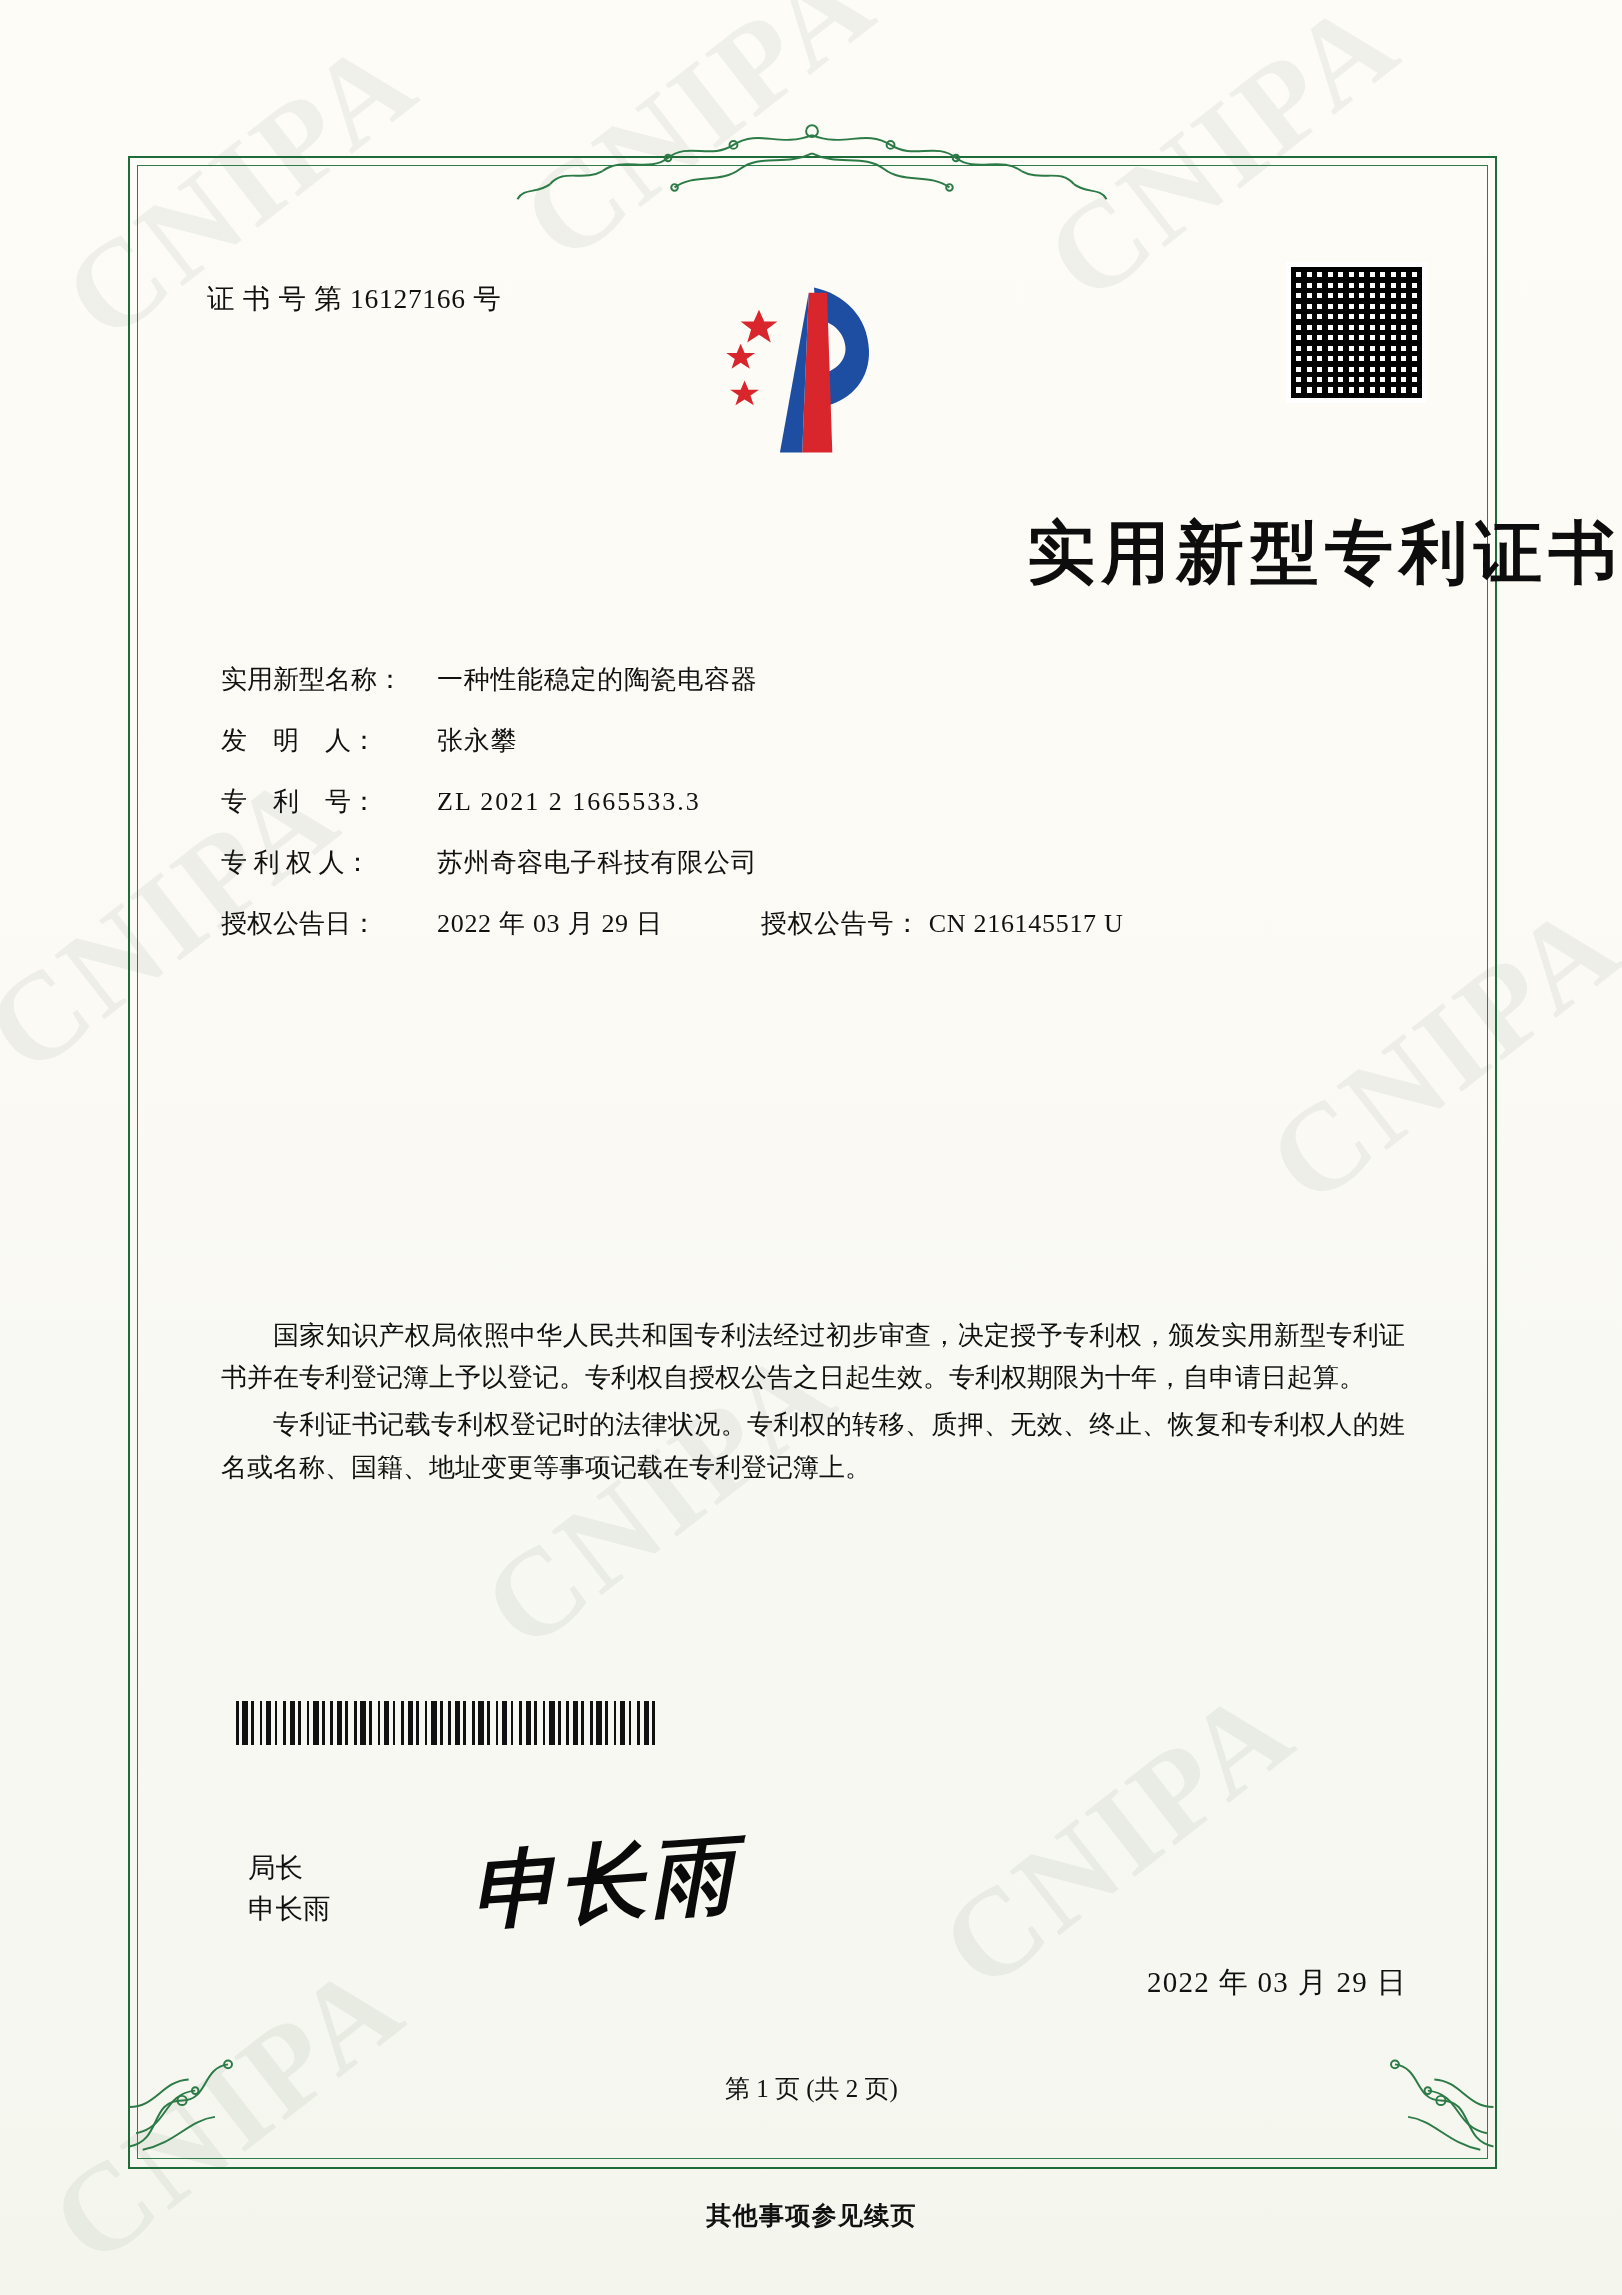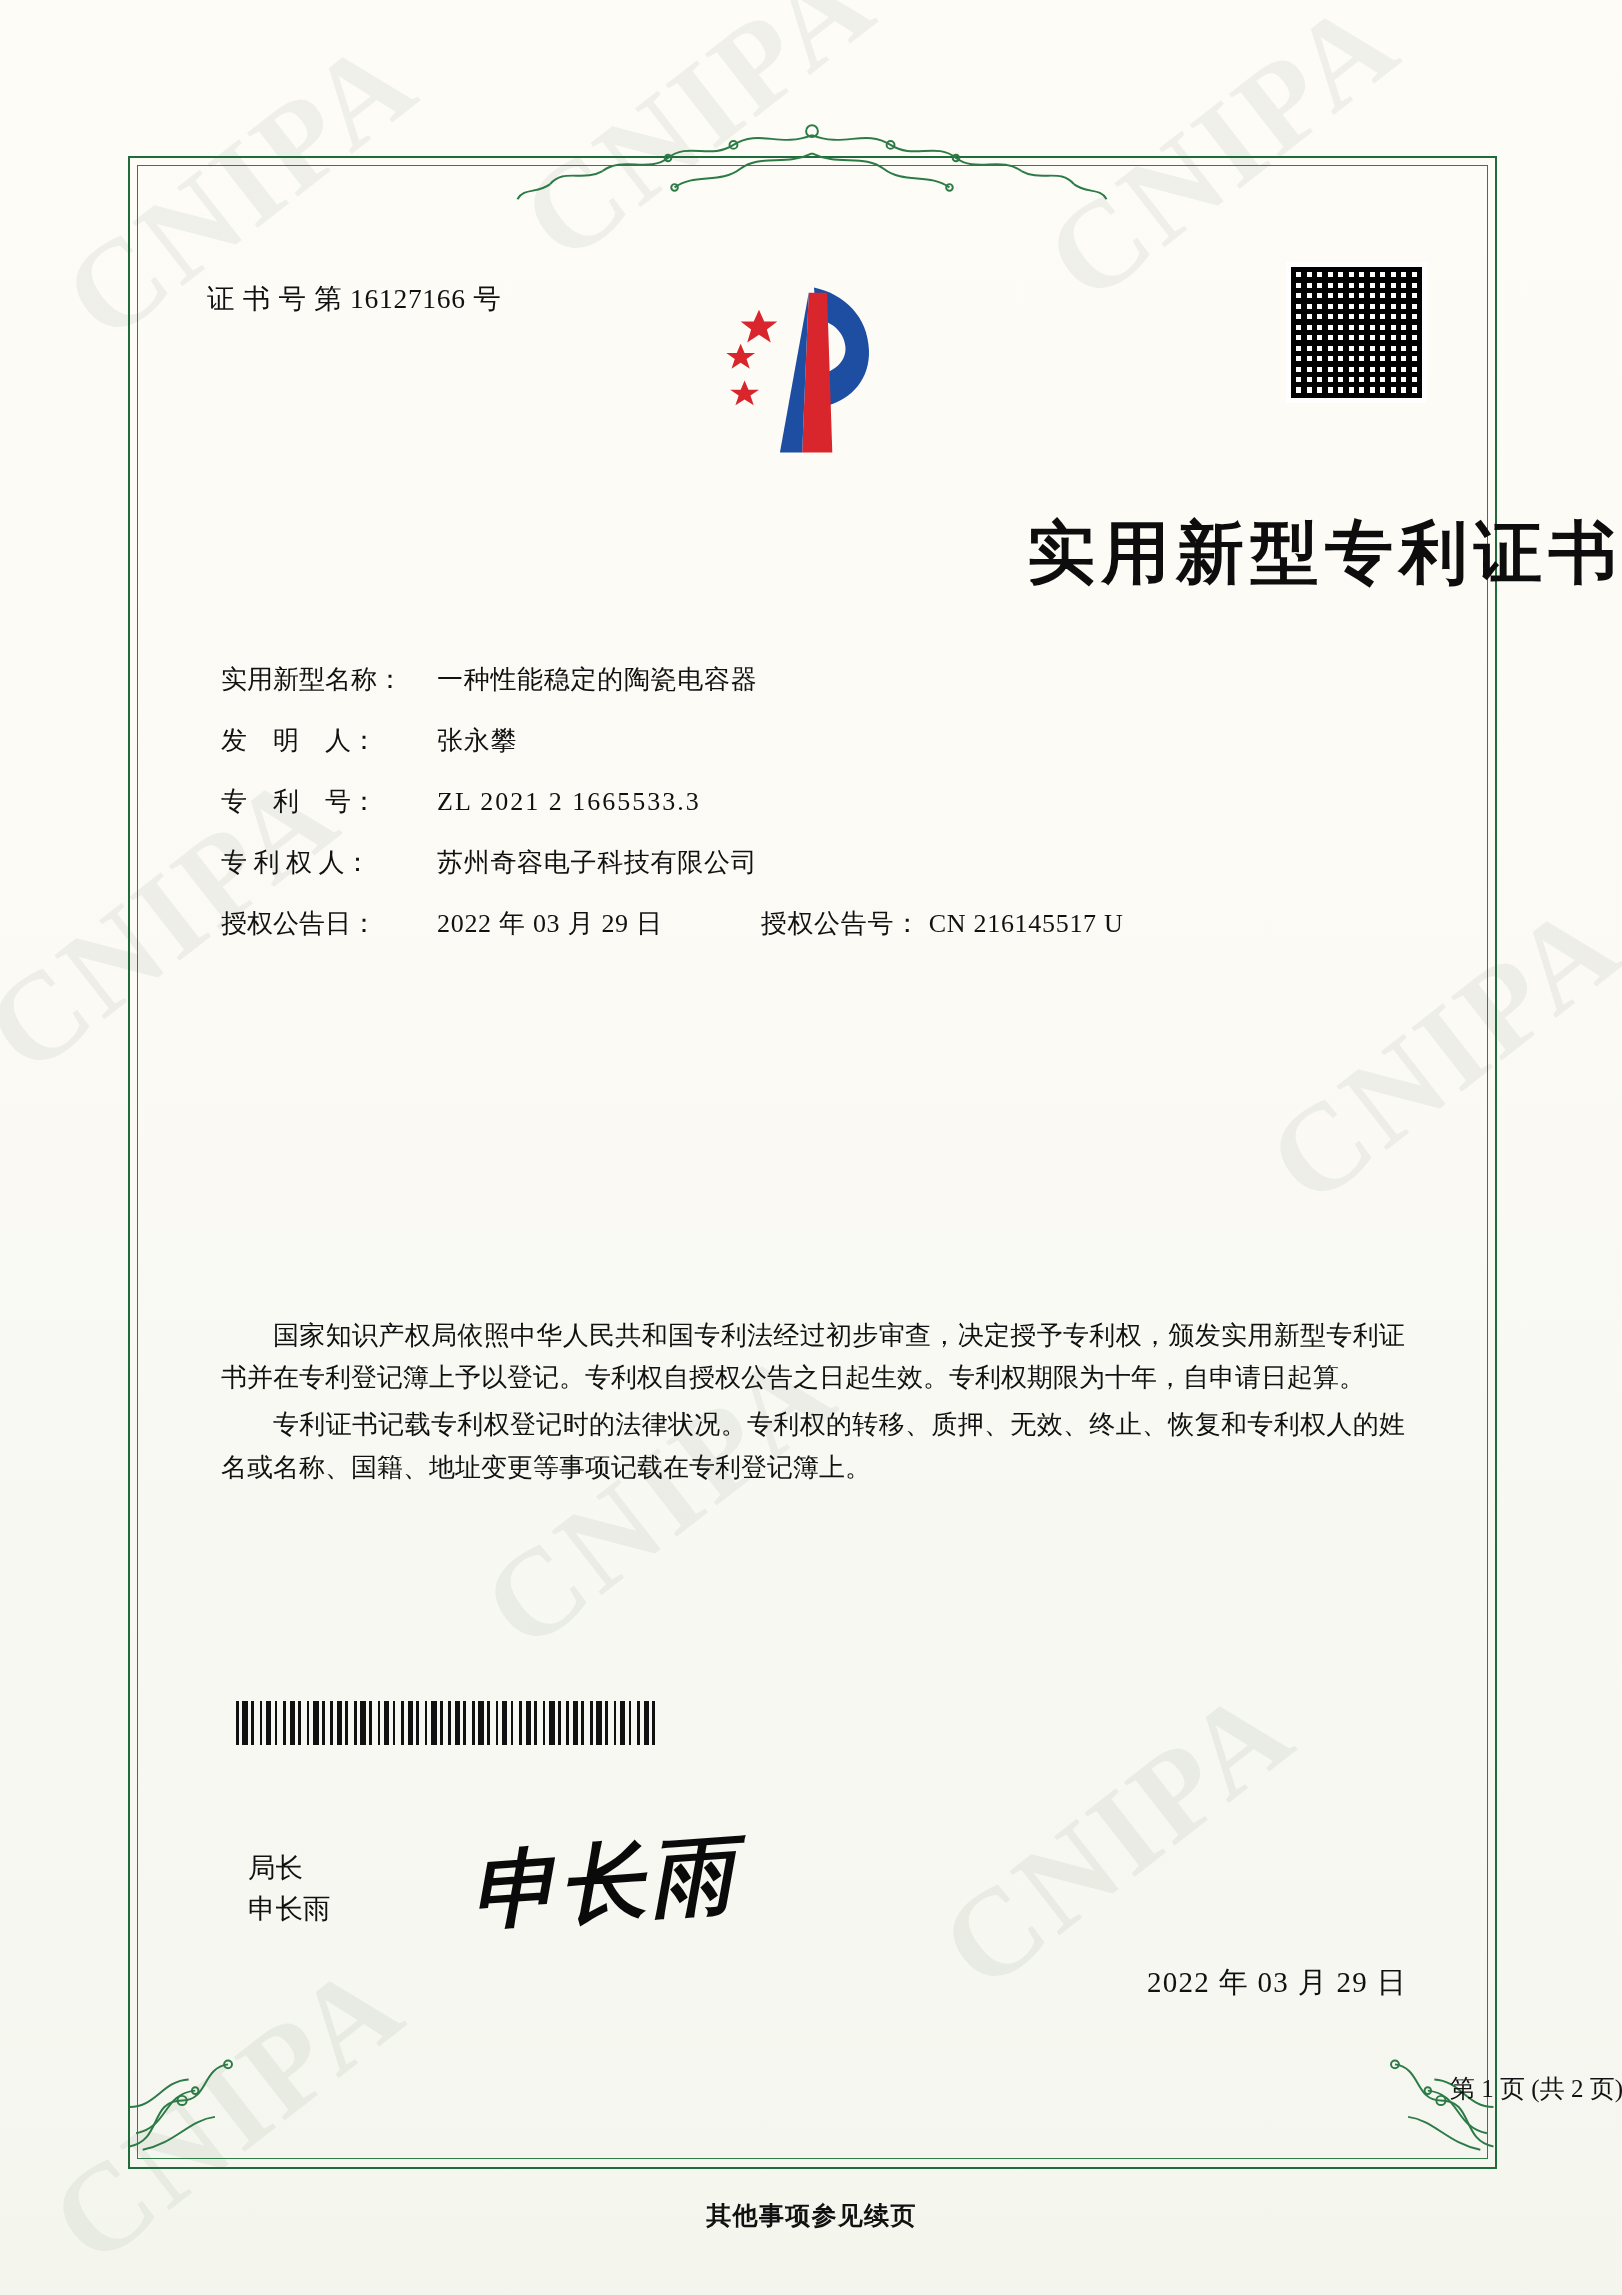--- a/index.html
+++ b/index.html
@@ -209,21 +209,21 @@
     top: 1963px;
     font-size: 29px;
     color: #111;
     letter-spacing: 1.3px;
   }
 
   .page-no {
     position: absolute;
     left: 0; right: 0;
     top: 2072px;
-    text-align: right;
+    text-align: center;
     font-size: 25px;
     color: #111;
   }
 
   .footer-note {
     position: absolute;
     left: 0; right: 0;
     top: 2199px;
     text-align: center;
     font-size: 25px;

